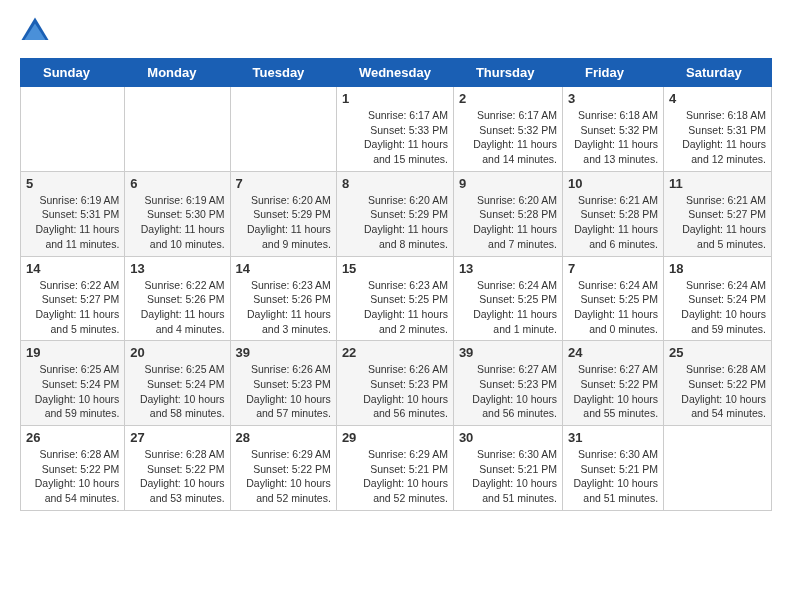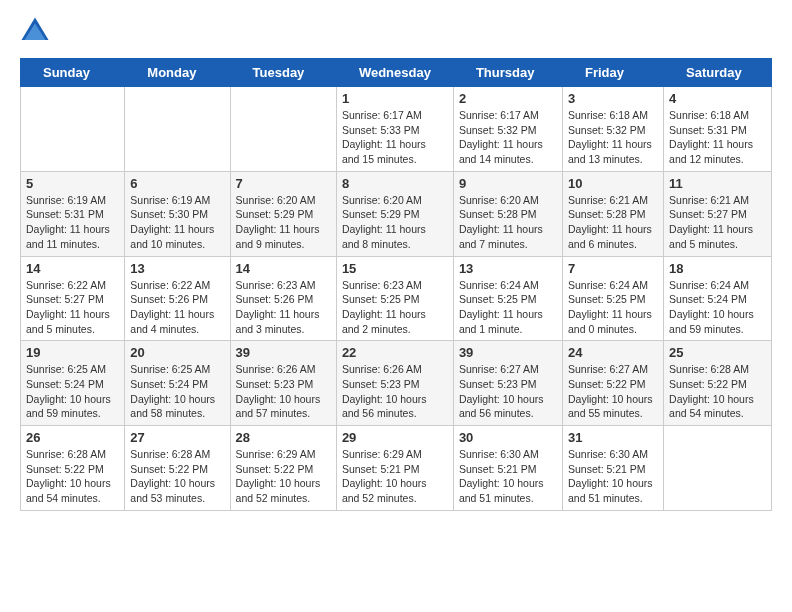--- a/index.html
+++ b/index.html
@@ -82,20 +82,21 @@
       font-size: 13px;
       font-weight: bold;
       color: #333;
       display: block;
       margin-bottom: 2px;
     }
     .day-info {
       font-size: 10.5px;
       color: #333;
       line-height: 1.4;
+      text-align: right;
     }
     .empty-cell {
       background: #fff !important;
     }
   </style>
 </head>
 <body>
 
 <div class="header-area">
   <div class="logo">

